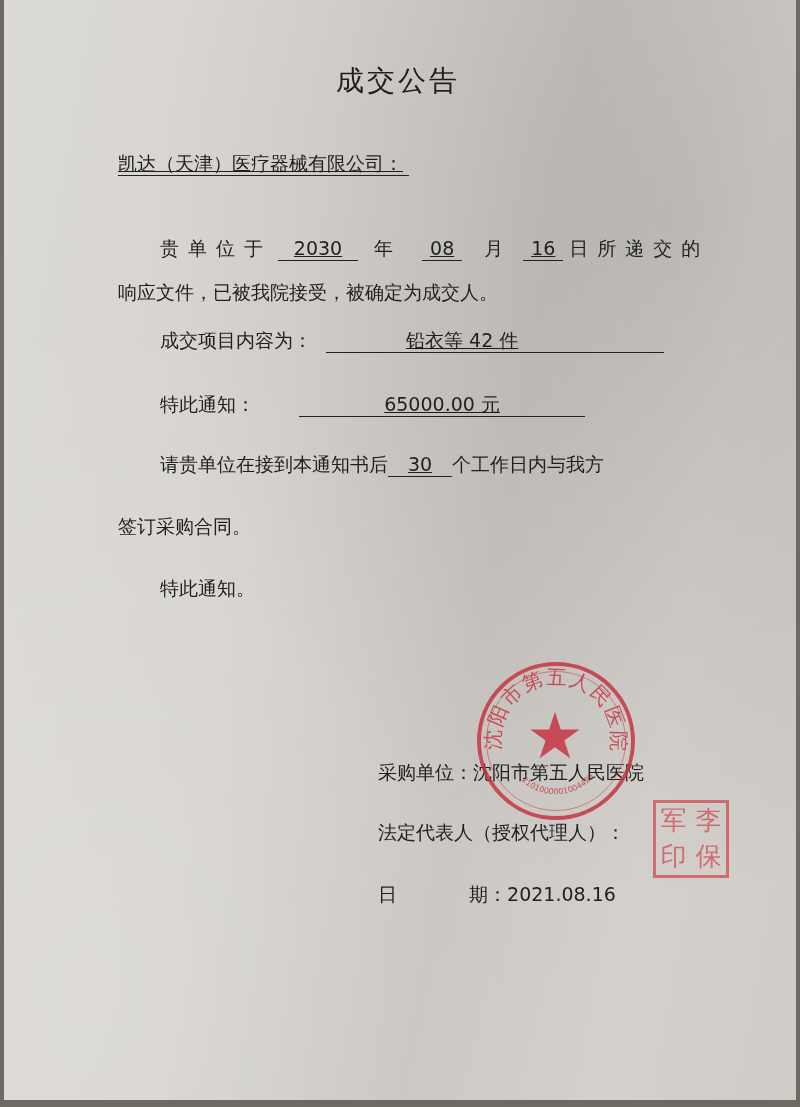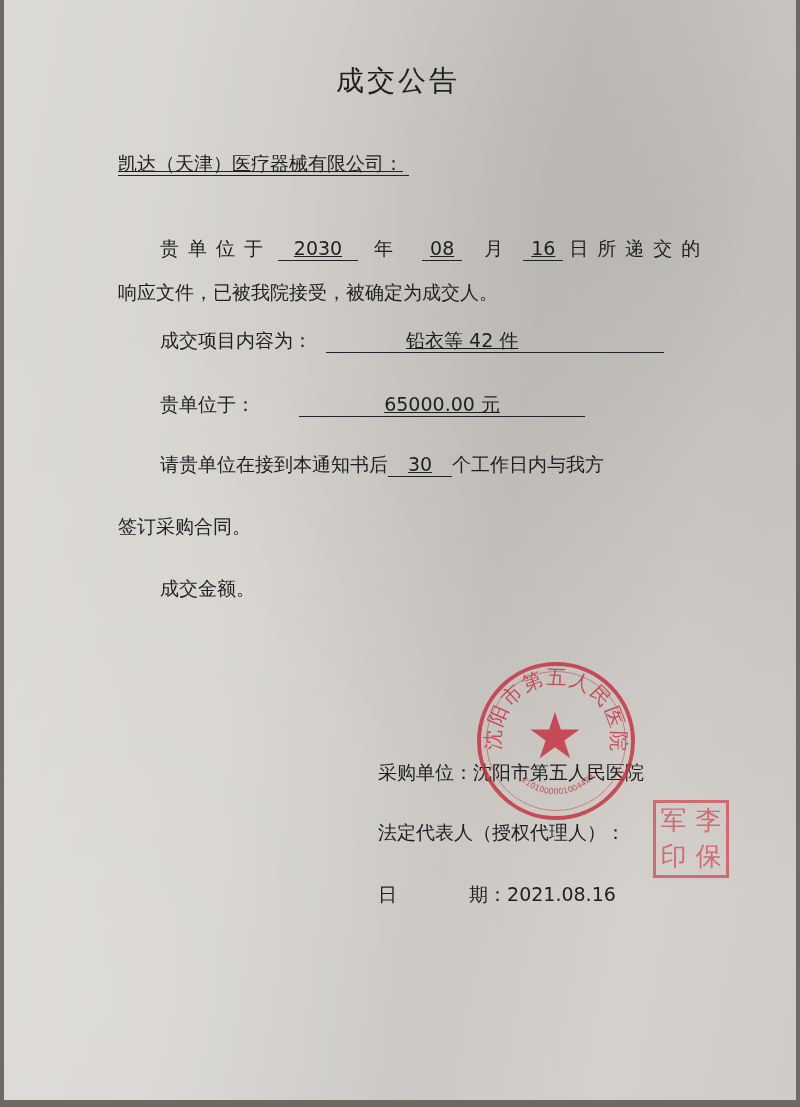--- a/index.html
+++ b/index.html
@@ -68,30 +68,30 @@
 <div class="abs t" style="left:118px; top:280px;">响应文件，已被我院接受，被确定为成交人。</div>
 
 <div class="abs t" style="left:160px; top:328px;">
   <span>成交项目内容为：</span>
   <span class="u" style="width:338px; text-align:left; padding-left:0; margin-left:8px;">
     <span style="margin-left:80px;">铅衣等 42 件</span>
   </span>
 </div>
 
 <div class="abs t" style="left:160px; top:392px;">
-  <span>贵单位于：</span>
+  <span>特此通知：</span>
   <span class="u" style="width:286px; margin-left:38px;">65000.00 元</span>
 </div>
 
 <div class="abs t" style="left:160px; top:452px;">
   <span>请贵单位在接到本通知书后</span><span class="u" style="width:64px;">30</span><span>个工作日内与我方</span>
 </div>
 <div class="abs t" style="left:118px; top:514px;text-align:right;">签订采购合同。</div>
 
-<div class="abs t" style="left:160px; top:576px;">成交金额。</div>
+<div class="abs t" style="left:160px; top:576px;">特此通知。</div>
 
 <div class="abs t" style="left:378px; top:760px;">
   <span>采购单位：</span><span>沈阳市第五人民医院</span>
 </div>
 
 <div class="abs t" style="left:378px; top:820px;">
   <span>法定代表人（授权代理人）：</span>
 </div>
 
 <div class="abs t" style="left:378px; top:882px;">

